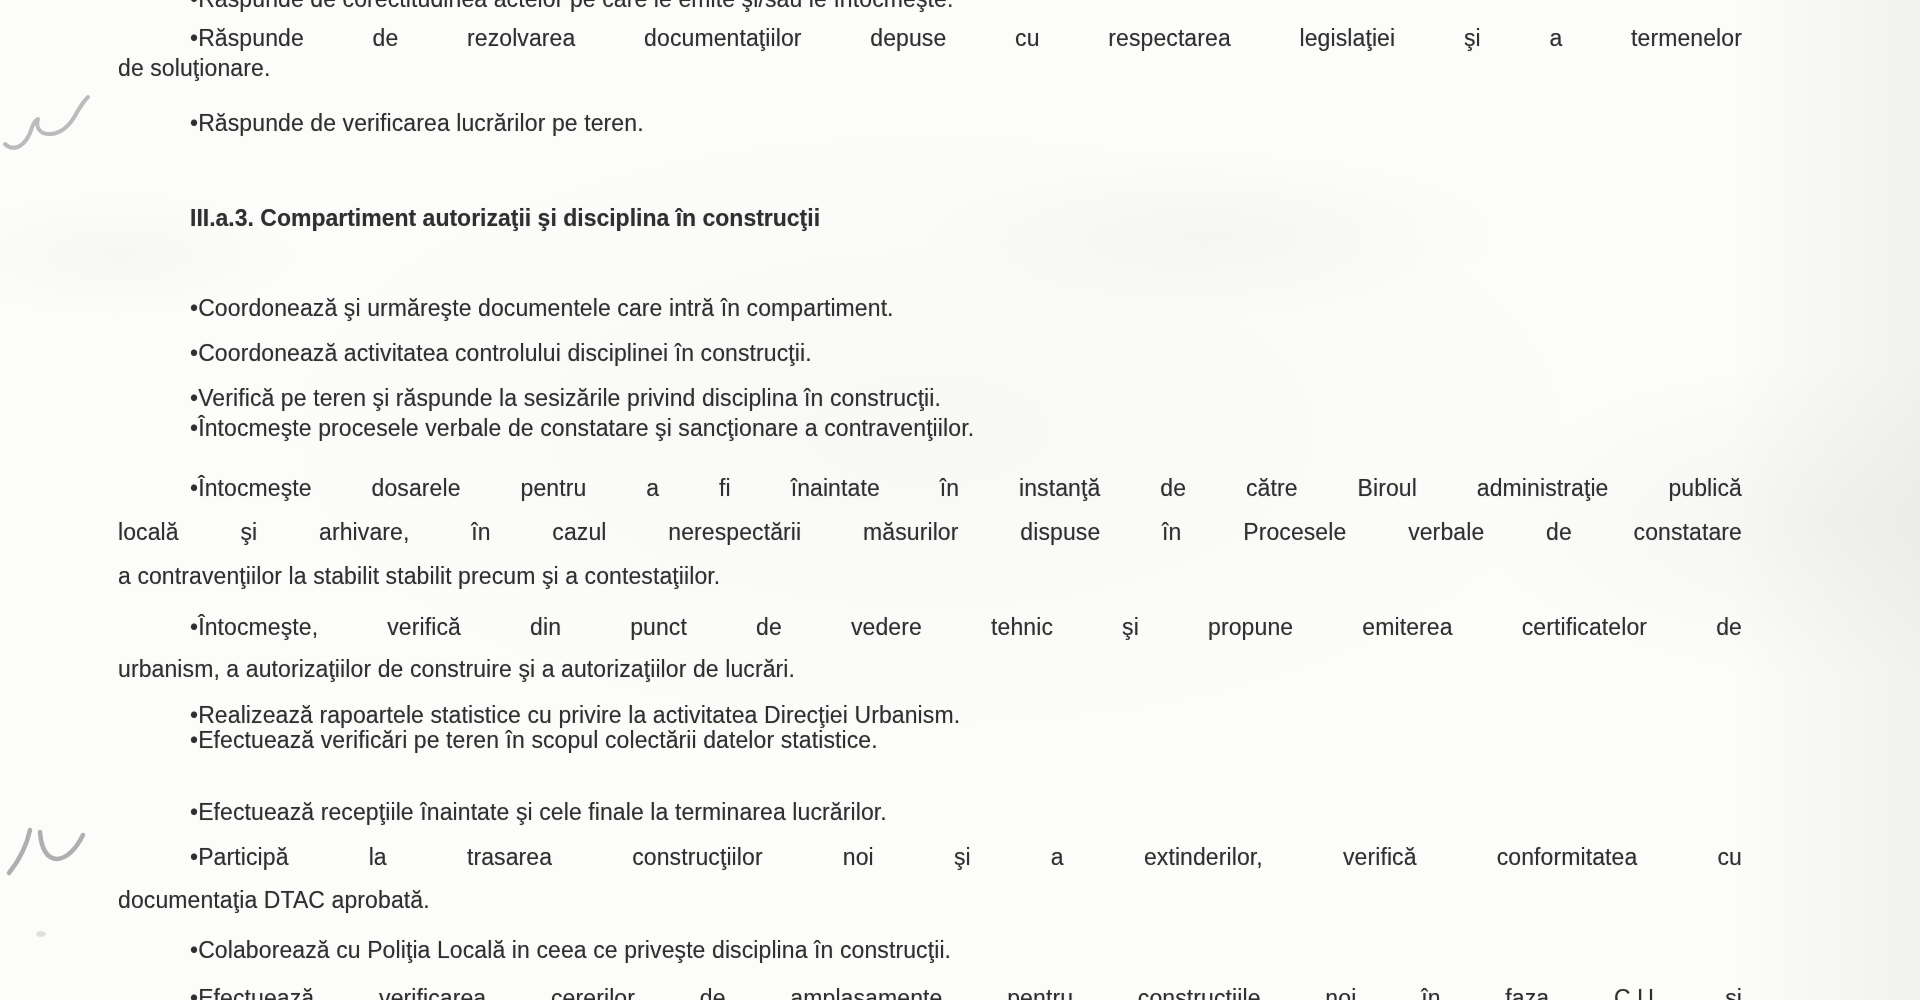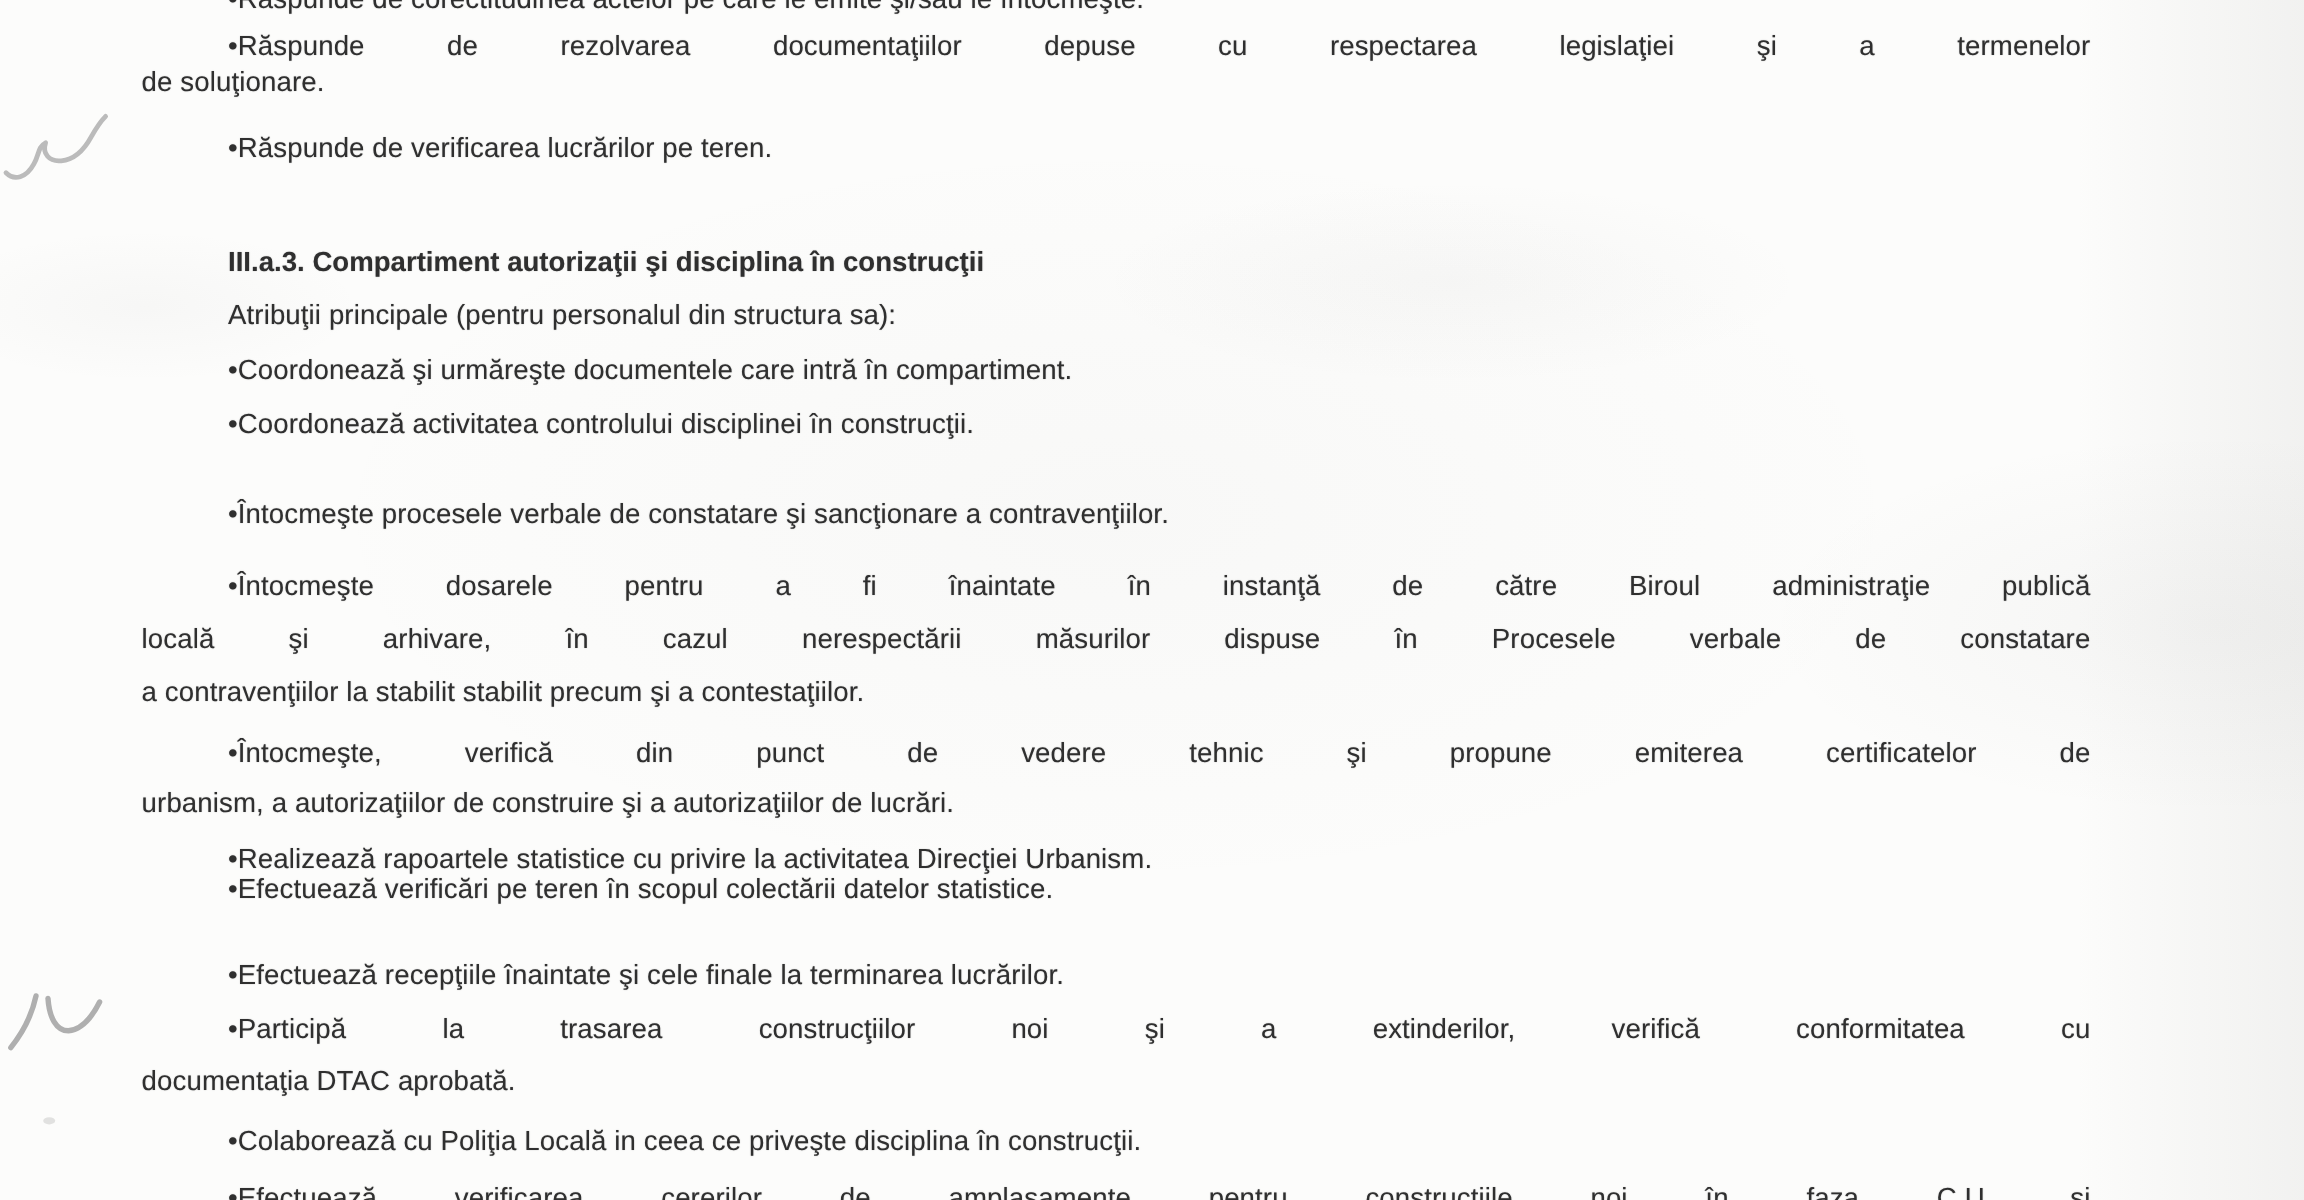--- a/index.html
+++ b/index.html
@@ -61,23 +61,23 @@
   </svg>
 
   <div class="speck"></div>
 
   <div class="line ind" style="top:-17px">•Răspunde de corectitudinea actelor pe care le emite şi/sau le întocmeşte.</div>
   <div class="line ind just" style="top:22px">•Răspunde de rezolvarea documentaţiilor depuse cu respectarea legislaţiei şi a termenelor</div>
   <div class="line" style="top:52px">de soluţionare.</div>
   <div class="line ind" style="top:107px">•Răspunde de verificarea lucrărilor pe teren.</div>
 
   <div class="line ind bold" style="top:202px">III.a.3. Compartiment autorizaţii şi disciplina în construcţii</div>
-  <div class="line ind" style="top:246px">Atribuţii principale (pentru personalul din structura sa):</div>
   <div class="line ind" style="top:292px">•Coordonează şi urmăreşte documentele care intră în compartiment.</div>
   <div class="line ind" style="top:337px">•Coordonează activitatea controlului disciplinei în construcţii.</div>
+  <div class="line ind" style="top:382px">•Verifică pe teren şi răspunde la sesizările privind disciplina în construcţii.</div>
   <div class="line ind" style="top:412px">•Întocmeşte procesele verbale de constatare şi sancţionare a contravenţiilor.</div>
   <div class="line ind just" style="top:472px">•Întocmeşte dosarele pentru a fi înaintate în instanţă de către Biroul administraţie publică</div>
   <div class="line just" style="top:516px">locală şi arhivare, în cazul nerespectării măsurilor dispuse în Procesele verbale de constatare</div>
   <div class="line" style="top:560px">a contravenţiilor la stabilit stabilit precum şi a contestaţiilor.</div>
   <div class="line ind just" style="top:611px">•Întocmeşte, verifică din punct de vedere tehnic şi propune emiterea certificatelor de</div>
   <div class="line" style="top:653px">urbanism, a autorizaţiilor de construire şi a autorizaţiilor de lucrări.</div>
   <div class="line ind" style="top:699px">•Realizează rapoartele statistice cu privire la activitatea Direcţiei Urbanism.</div>
   <div class="line ind" style="top:724px">•Efectuează verificări pe teren în scopul colectării datelor statistice.</div>
   <div class="line ind" style="top:796px">•Efectuează recepţiile înaintate şi cele finale la terminarea lucrărilor.</div>
   <div class="line ind just" style="top:841px">•Participă la trasarea construcţiilor noi şi a extinderilor, verifică conformitatea cu</div>

